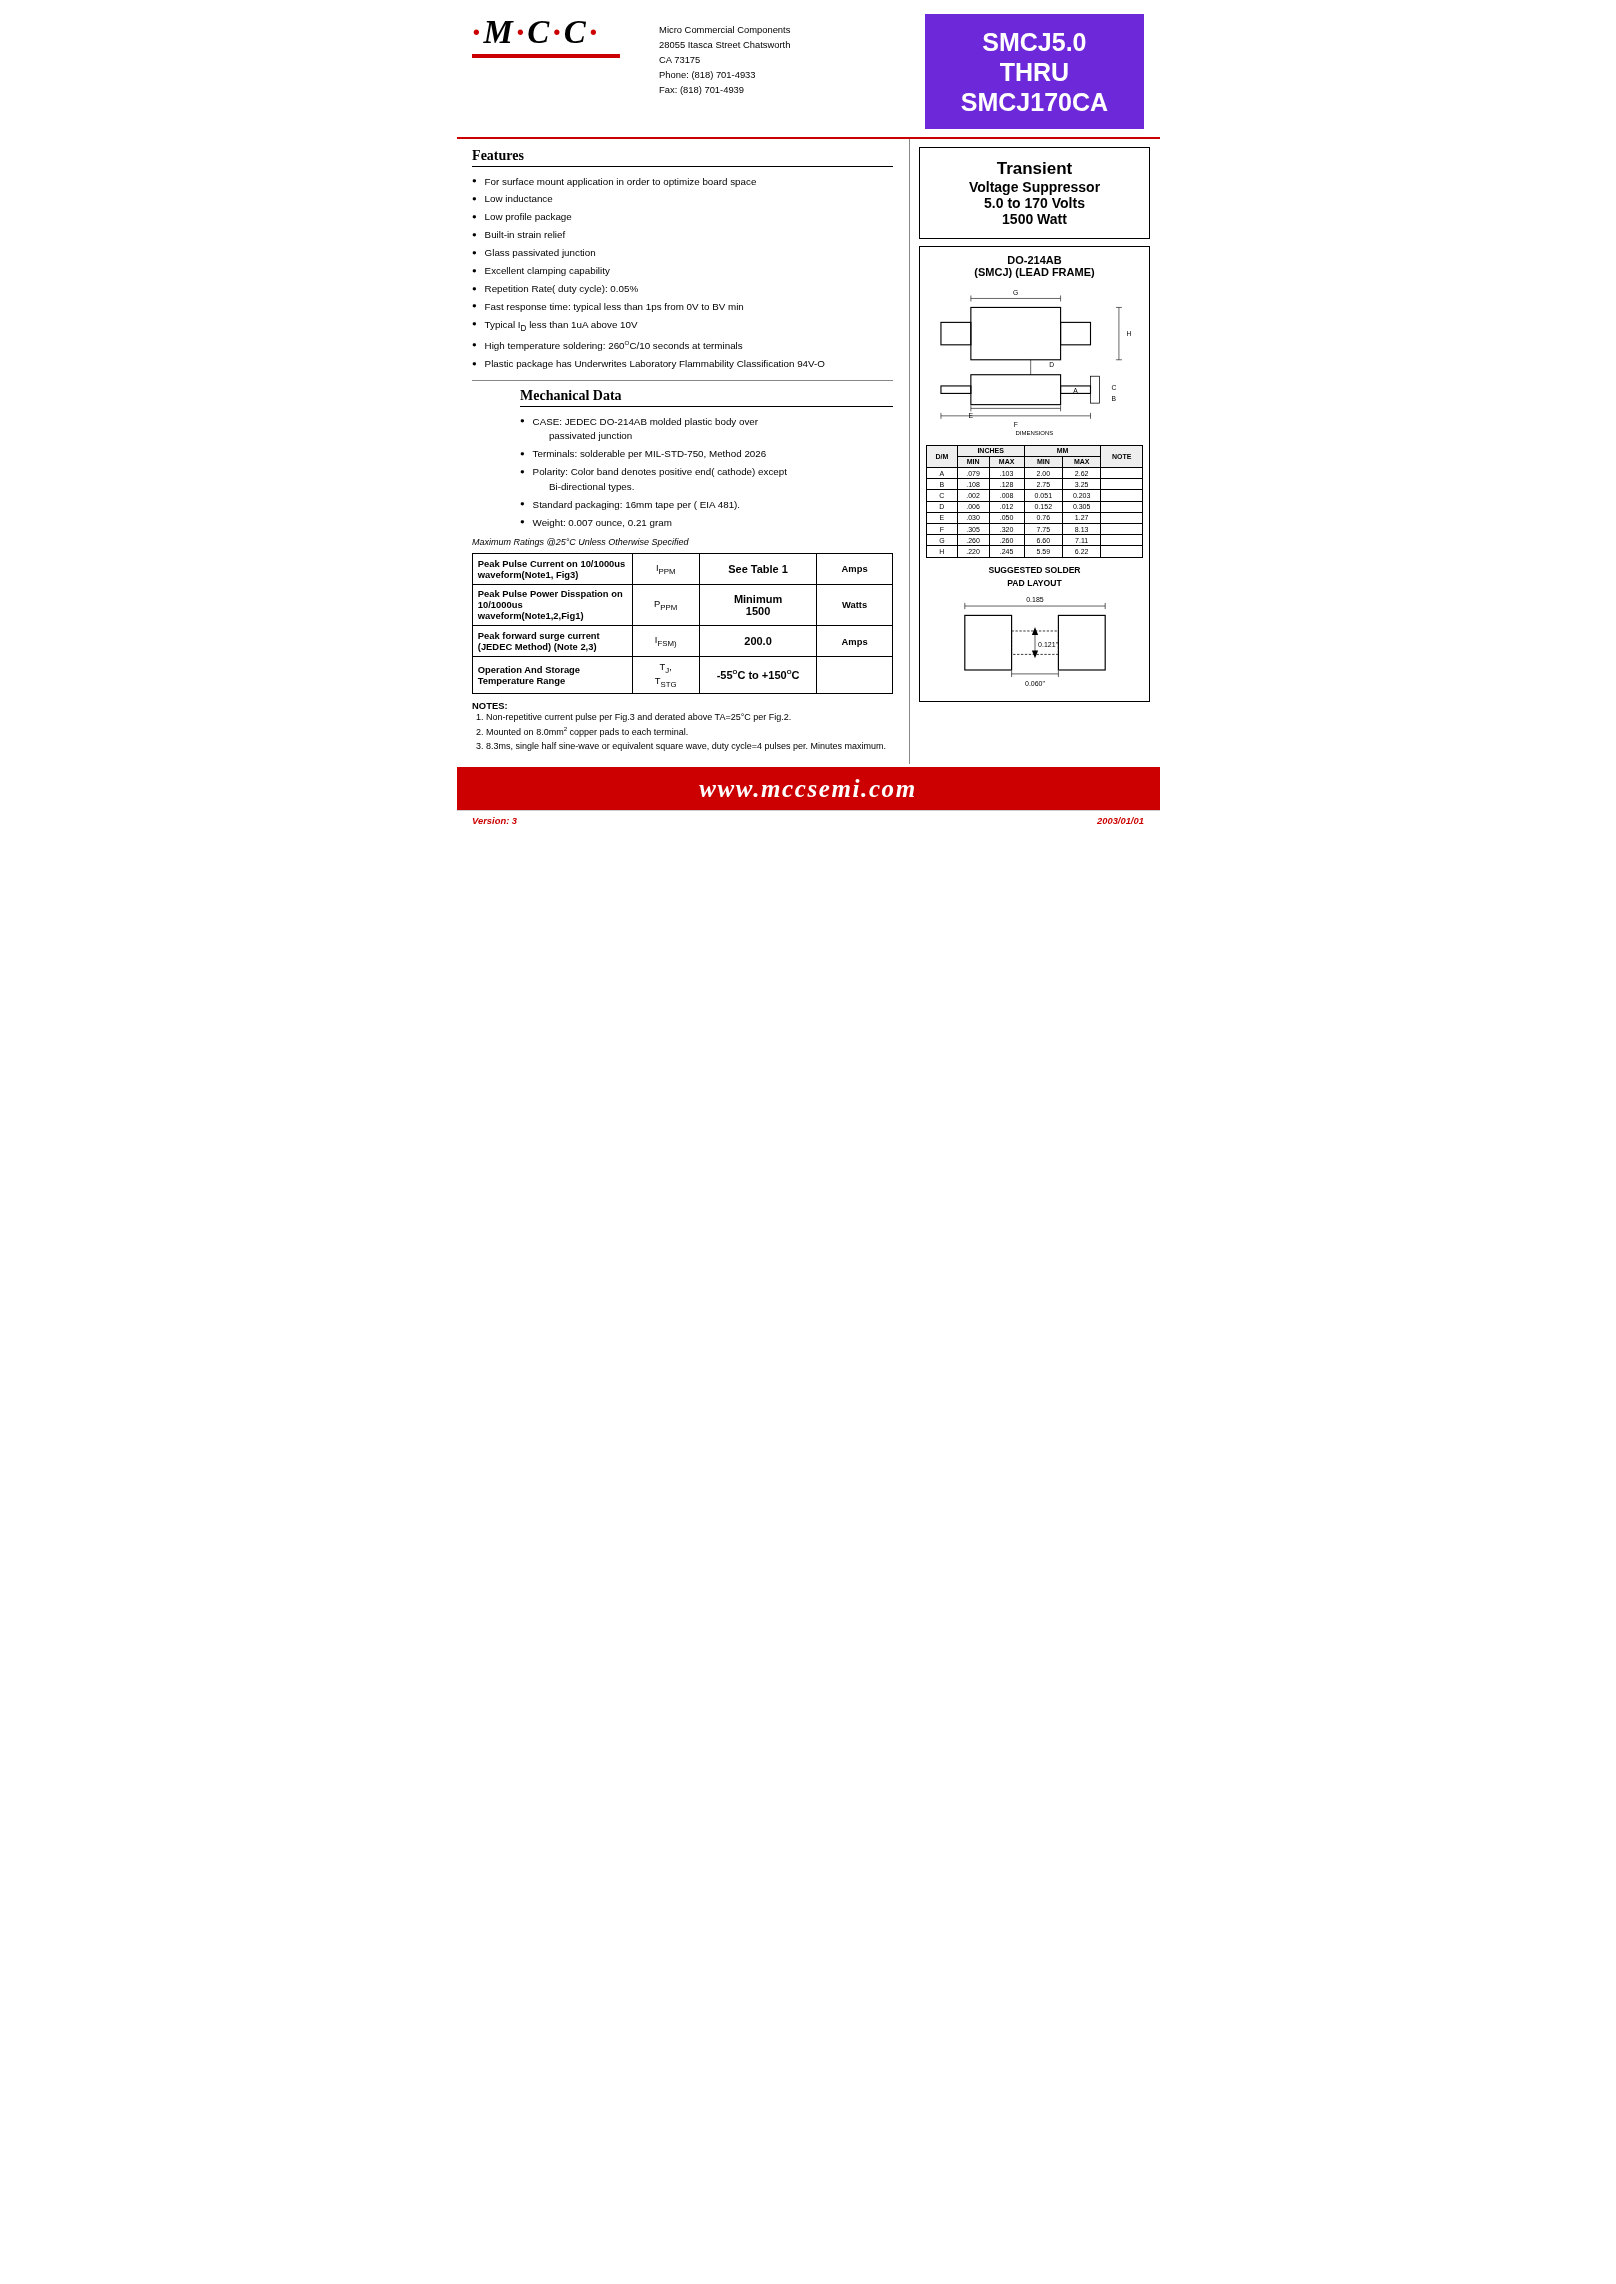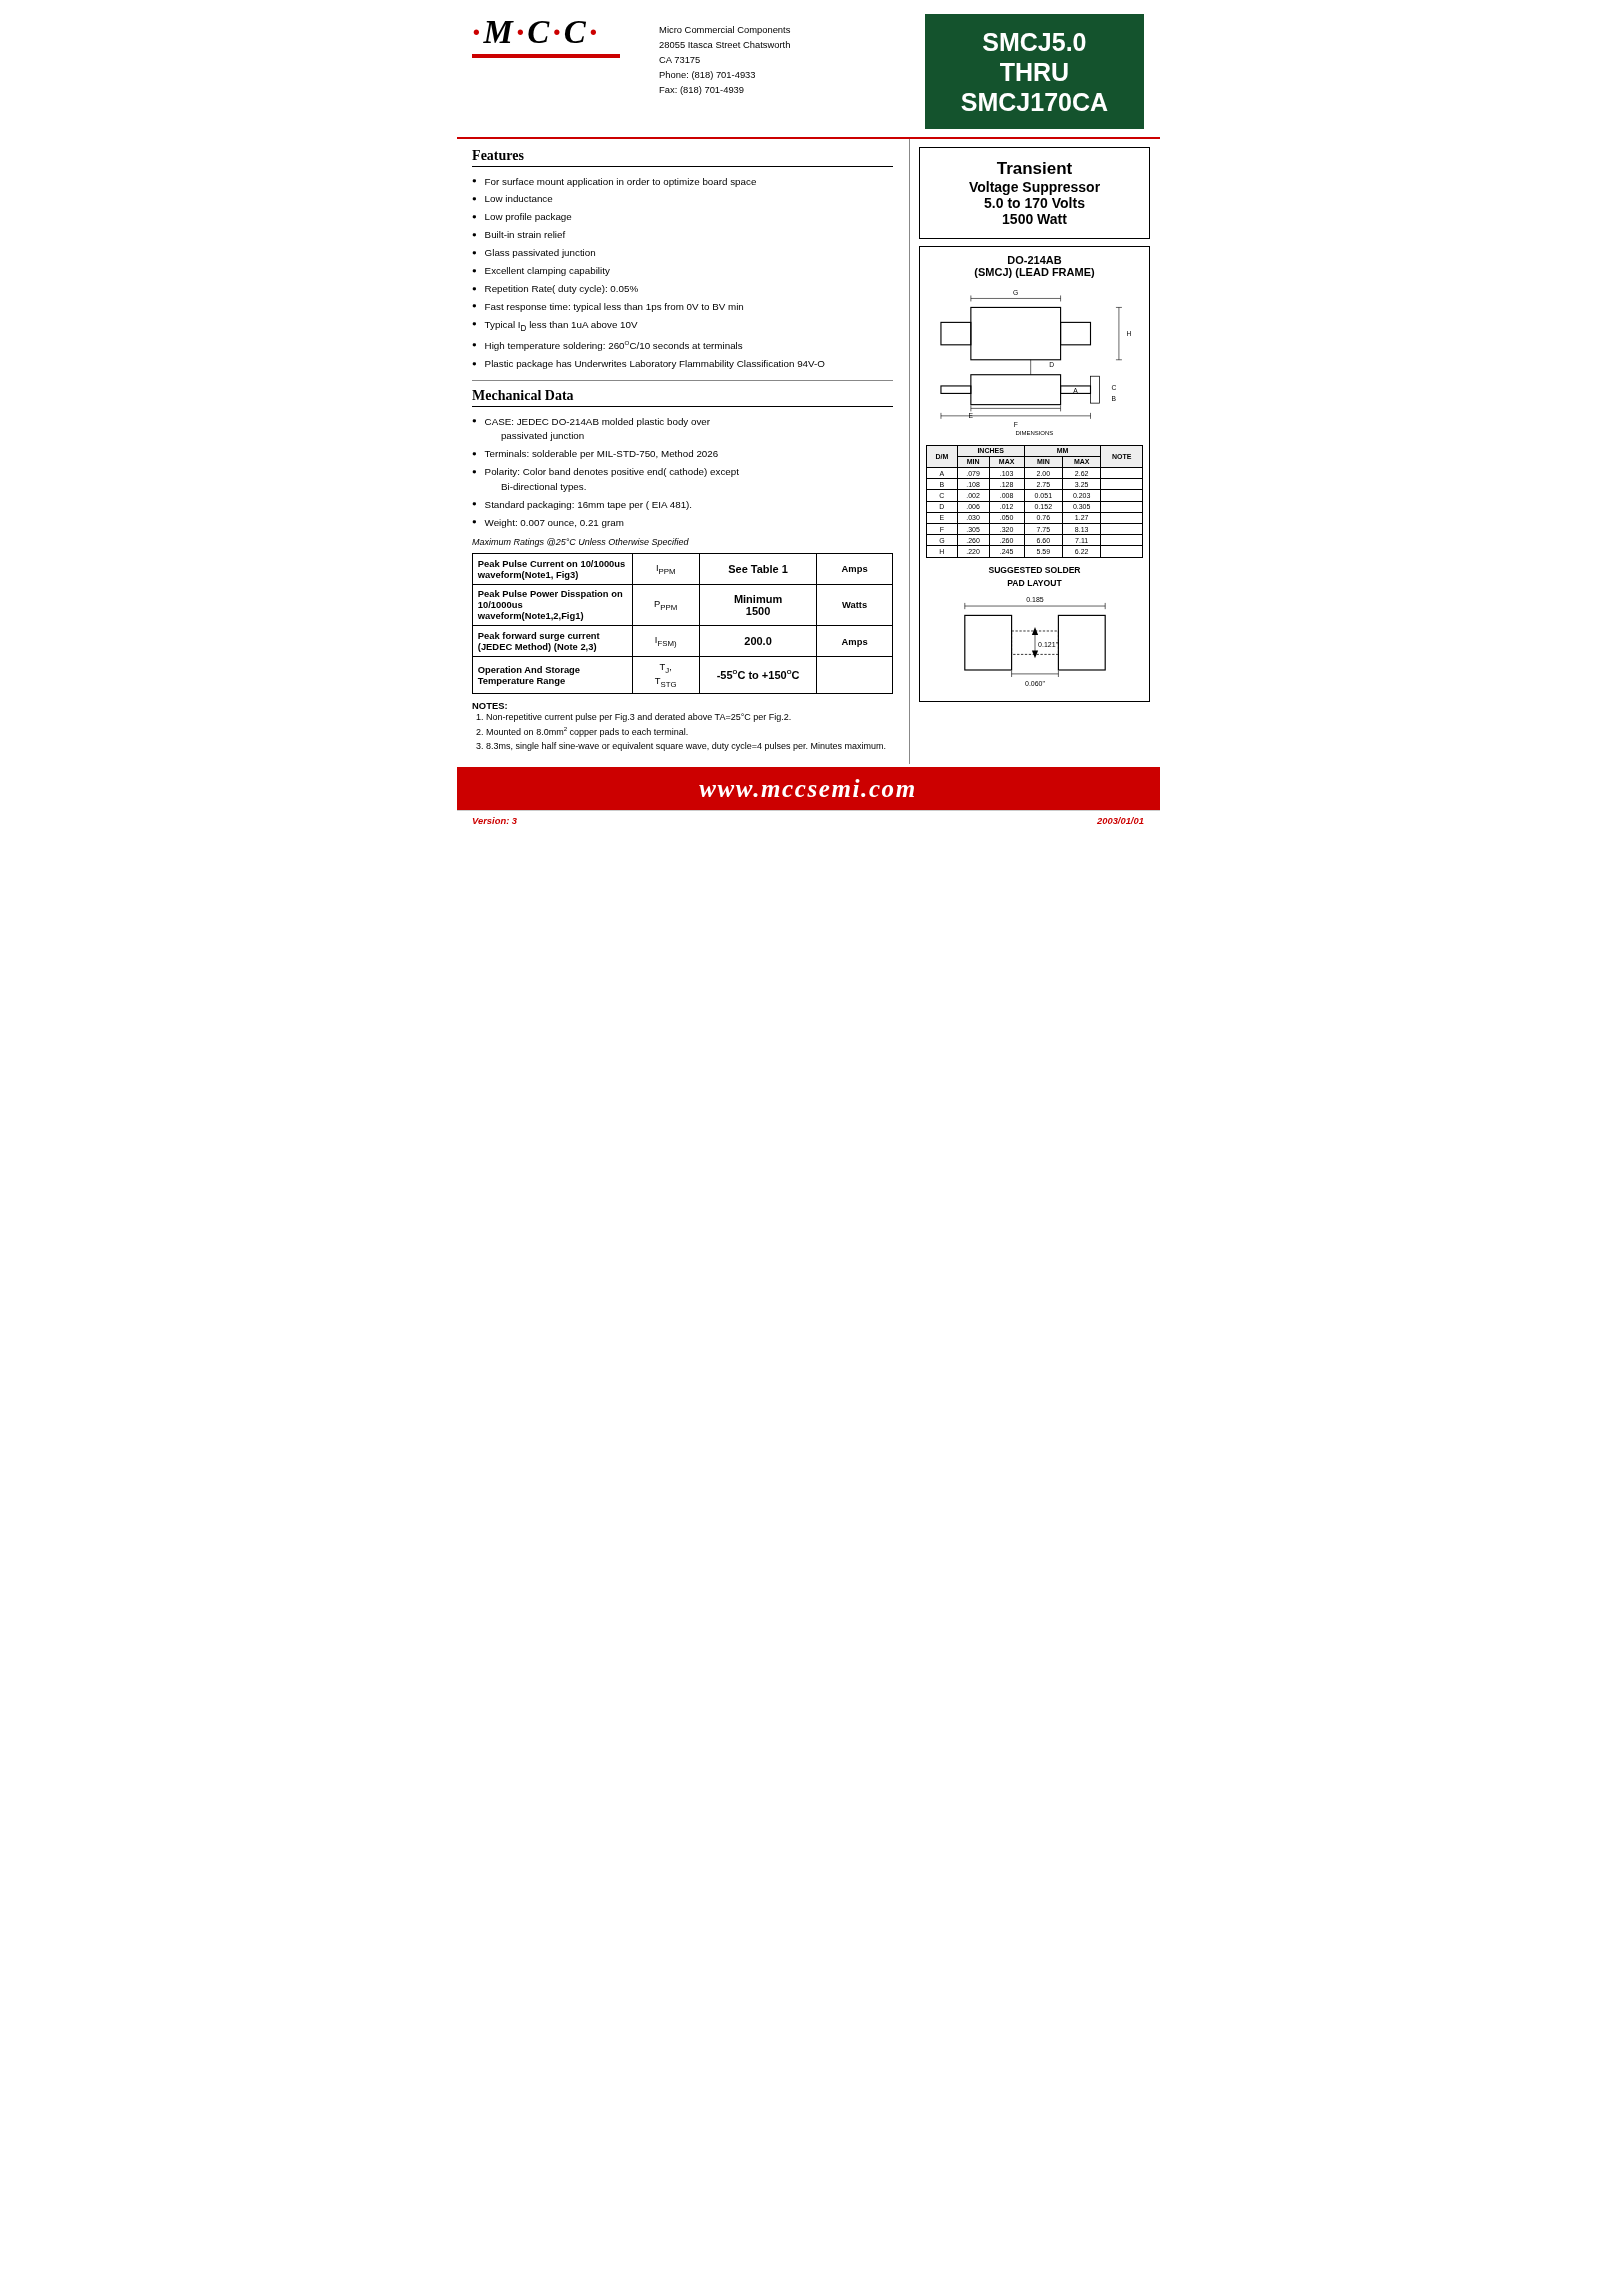--- a/index.html
+++ b/index.html
@@ -41,21 +41,21 @@
     }
     .company-info {
       flex: 1;
       padding-left: 31px;
       font-size: 9.4px;
       line-height: 1.6;
       padding-top: 7.8px;
     }
     .part-number-box {
       flex: 0 0 219px;
-      background: #14532d;
+      background: #6d28d9;
       color: #fff;
       text-align: center;
       padding: 12.5px 7.8px;
       font-size: 25px;
       font-weight: bold;
       line-height: 1.2;
     }
 
     
     .main-content {
@@ -127,20 +127,21 @@
     .package-title {
       text-align: center;
       font-weight: bold;
       font-size: 11px;
       margin-bottom: 4.7px;
     }
 
     
     .mech-section {
       margin-top: 7.8px;
+      margin-left: 48px;
     }
 
     
     .ratings-table {
       width: 100%;
       border-collapse: collapse;
       margin-top: 6.2px;
       font-size: 9.4px;
     }
     .ratings-table td, .ratings-table th {

